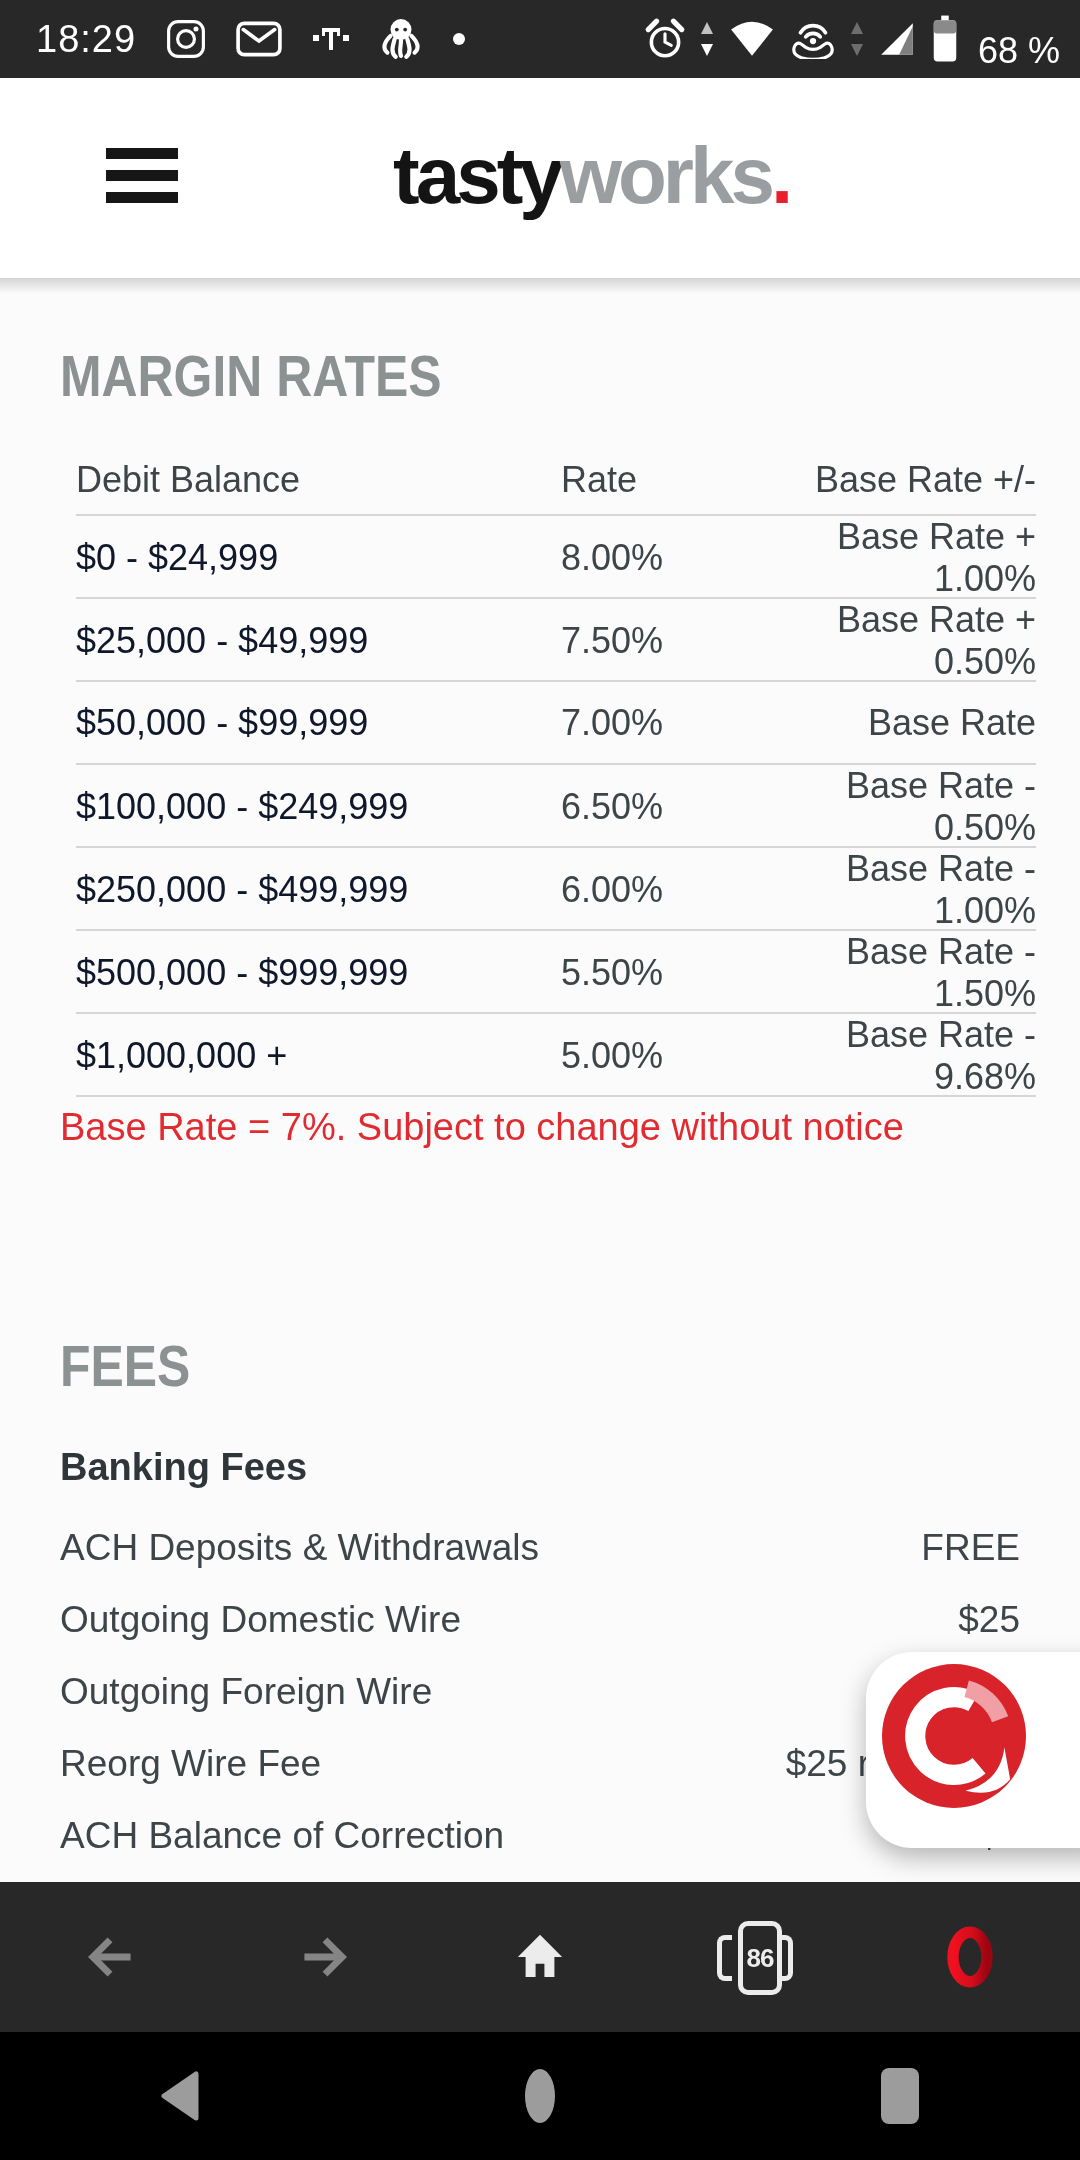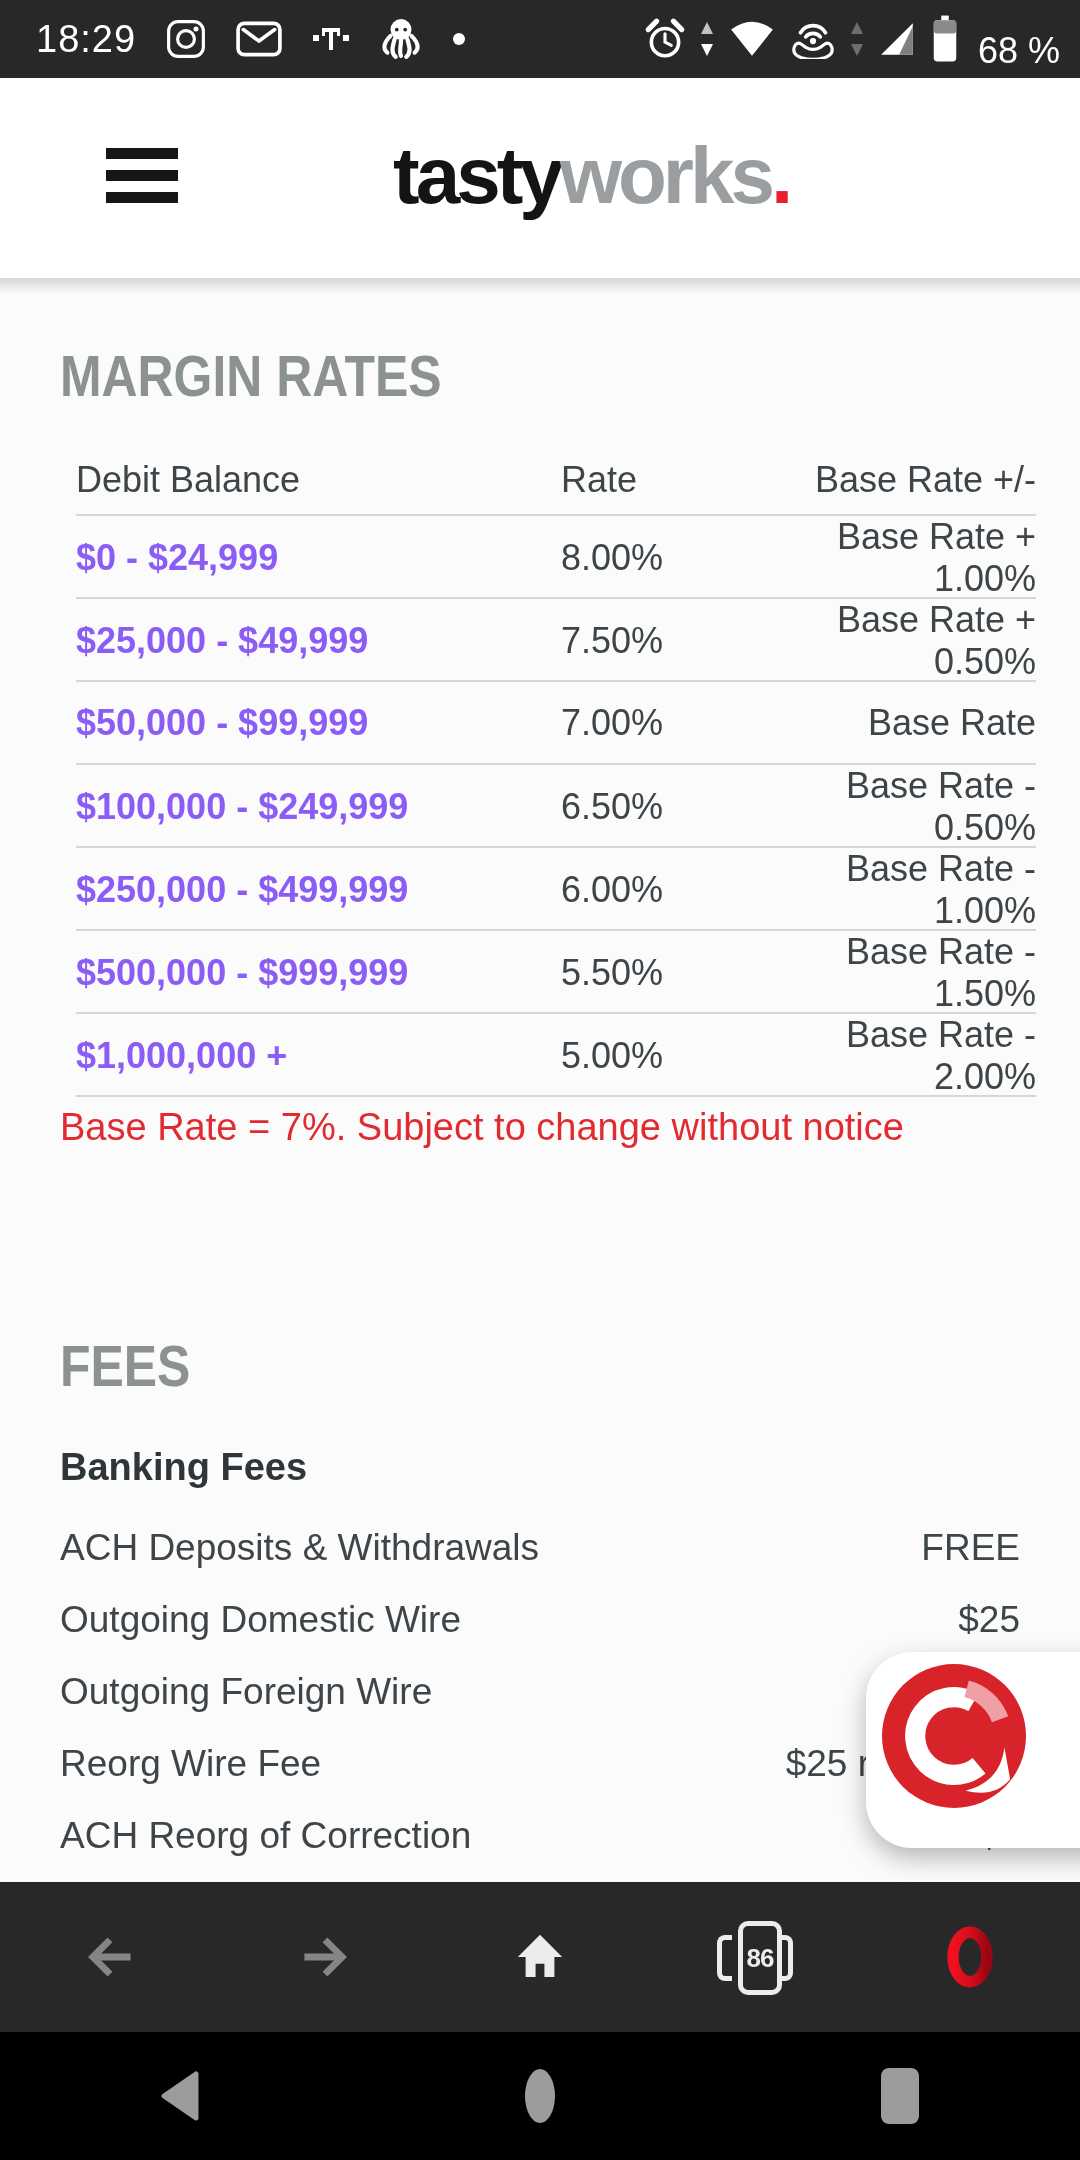--- a/index.html
+++ b/index.html
@@ -33,21 +33,21 @@
   .big-heading{position:absolute;left:60px;margin:0;font-size:58px;font-weight:bold;color:#8c9192;
     transform:scaleX(.86);transform-origin:left center;letter-spacing:0;white-space:nowrap;}
   #margin-title{top:342px;}
   #fees-title{top:1332px;}
   
   .rate-table{position:absolute;left:76px;top:445px;width:960px;border-bottom:2px solid #d6d6d6;}
   .t-row{display:grid;grid-template-columns:485px 175px 1fr;align-items:center;height:81px;border-top:2px solid #d6d6d6;}
   .t-row.t-head{height:69px;border-top:none;}
   .t-cell{font-size:36px;color:#3e4549;}
   .t-head .t-cell{color:#3e4549;font-weight:normal;}
-  .t-cell.c1{font-weight:bold;color:#8b5cf6;}
+  .t-cell.c1{font-weight:normal;color:#0f172a;}
   .t-head .t-cell.c1{font-weight:normal;color:#3e4549;}
   .t-cell.c3{text-align:right;}
   
   .note{position:absolute;left:60px;top:1106px;font-size:38px;color:#e12b31;white-space:nowrap;}
   
   .group-title{position:absolute;left:60px;top:1446px;font-size:38px;font-weight:bold;color:#2f3639;}
   .fee-list{position:absolute;left:60px;top:1512px;width:960px;}
   .fee-row{display:flex;justify-content:space-between;align-items:center;height:72px;}
   .fee-label{font-size:37px;color:#3e4549;}
   .fee-value{font-size:37px;color:#3e4549;}
@@ -219,21 +219,21 @@
     <span class="t-cell c3">Base Rate - 1.00%</span>
   </div>
   <div class="t-row">
     <span class="t-cell c1">$500,000 - $999,999</span>
     <span class="t-cell c2">5.50%</span>
     <span class="t-cell c3">Base Rate - 1.50%</span>
   </div>
   <div class="t-row">
     <span class="t-cell c1">$1,000,000 +</span>
     <span class="t-cell c2">5.00%</span>
-    <span class="t-cell c3">Base Rate - 2.00%</span>
+    <span class="t-cell c3">Base Rate - 9.68%</span>
   </div>
 </div>
 
 <div class="note">Base Rate = 7%. Subject to change without notice</div>
 
 <h1 class="big-heading" id="fees-title">FEES</h1>
 <div class="group-title">Banking Fees</div>
 
 <div class="fee-list">
   <div class="fee-row">
@@ -246,21 +246,21 @@
   </div>
   <div class="fee-row">
     <span class="fee-label">Outgoing Foreign Wire</span>
     <span class="fee-value"></span>
   </div>
   <div class="fee-row">
     <span class="fee-label">Reorg Wire Fee</span>
     <span class="fee-value clip">$25 r</span>
   </div>
   <div class="fee-row">
-    <span class="fee-label">ACH Reorg of Correction</span>
+    <span class="fee-label">ACH Balance of Correction</span>
     <span class="fee-value">$5</span>
   </div>
 </div>
 
 <div class="fab-card">
   <button class="fab" aria-label="refresh">
     <svg viewBox="0 0 100 100">
       <path d="M63.5 26.6 A27 27 0 1 0 67.4 70.7" fill="none" stroke="#ffffff" stroke-width="14"></path>
       <path d="M58 88 Q82 82 85 58 L89 80 Q78 93 58 88 Z" fill="#ffffff"></path>
       <path d="M58.8 17.2 A34 34 0 0 1 82 38.4" fill="none" stroke="#f0a0a4" stroke-width="12"></path>

